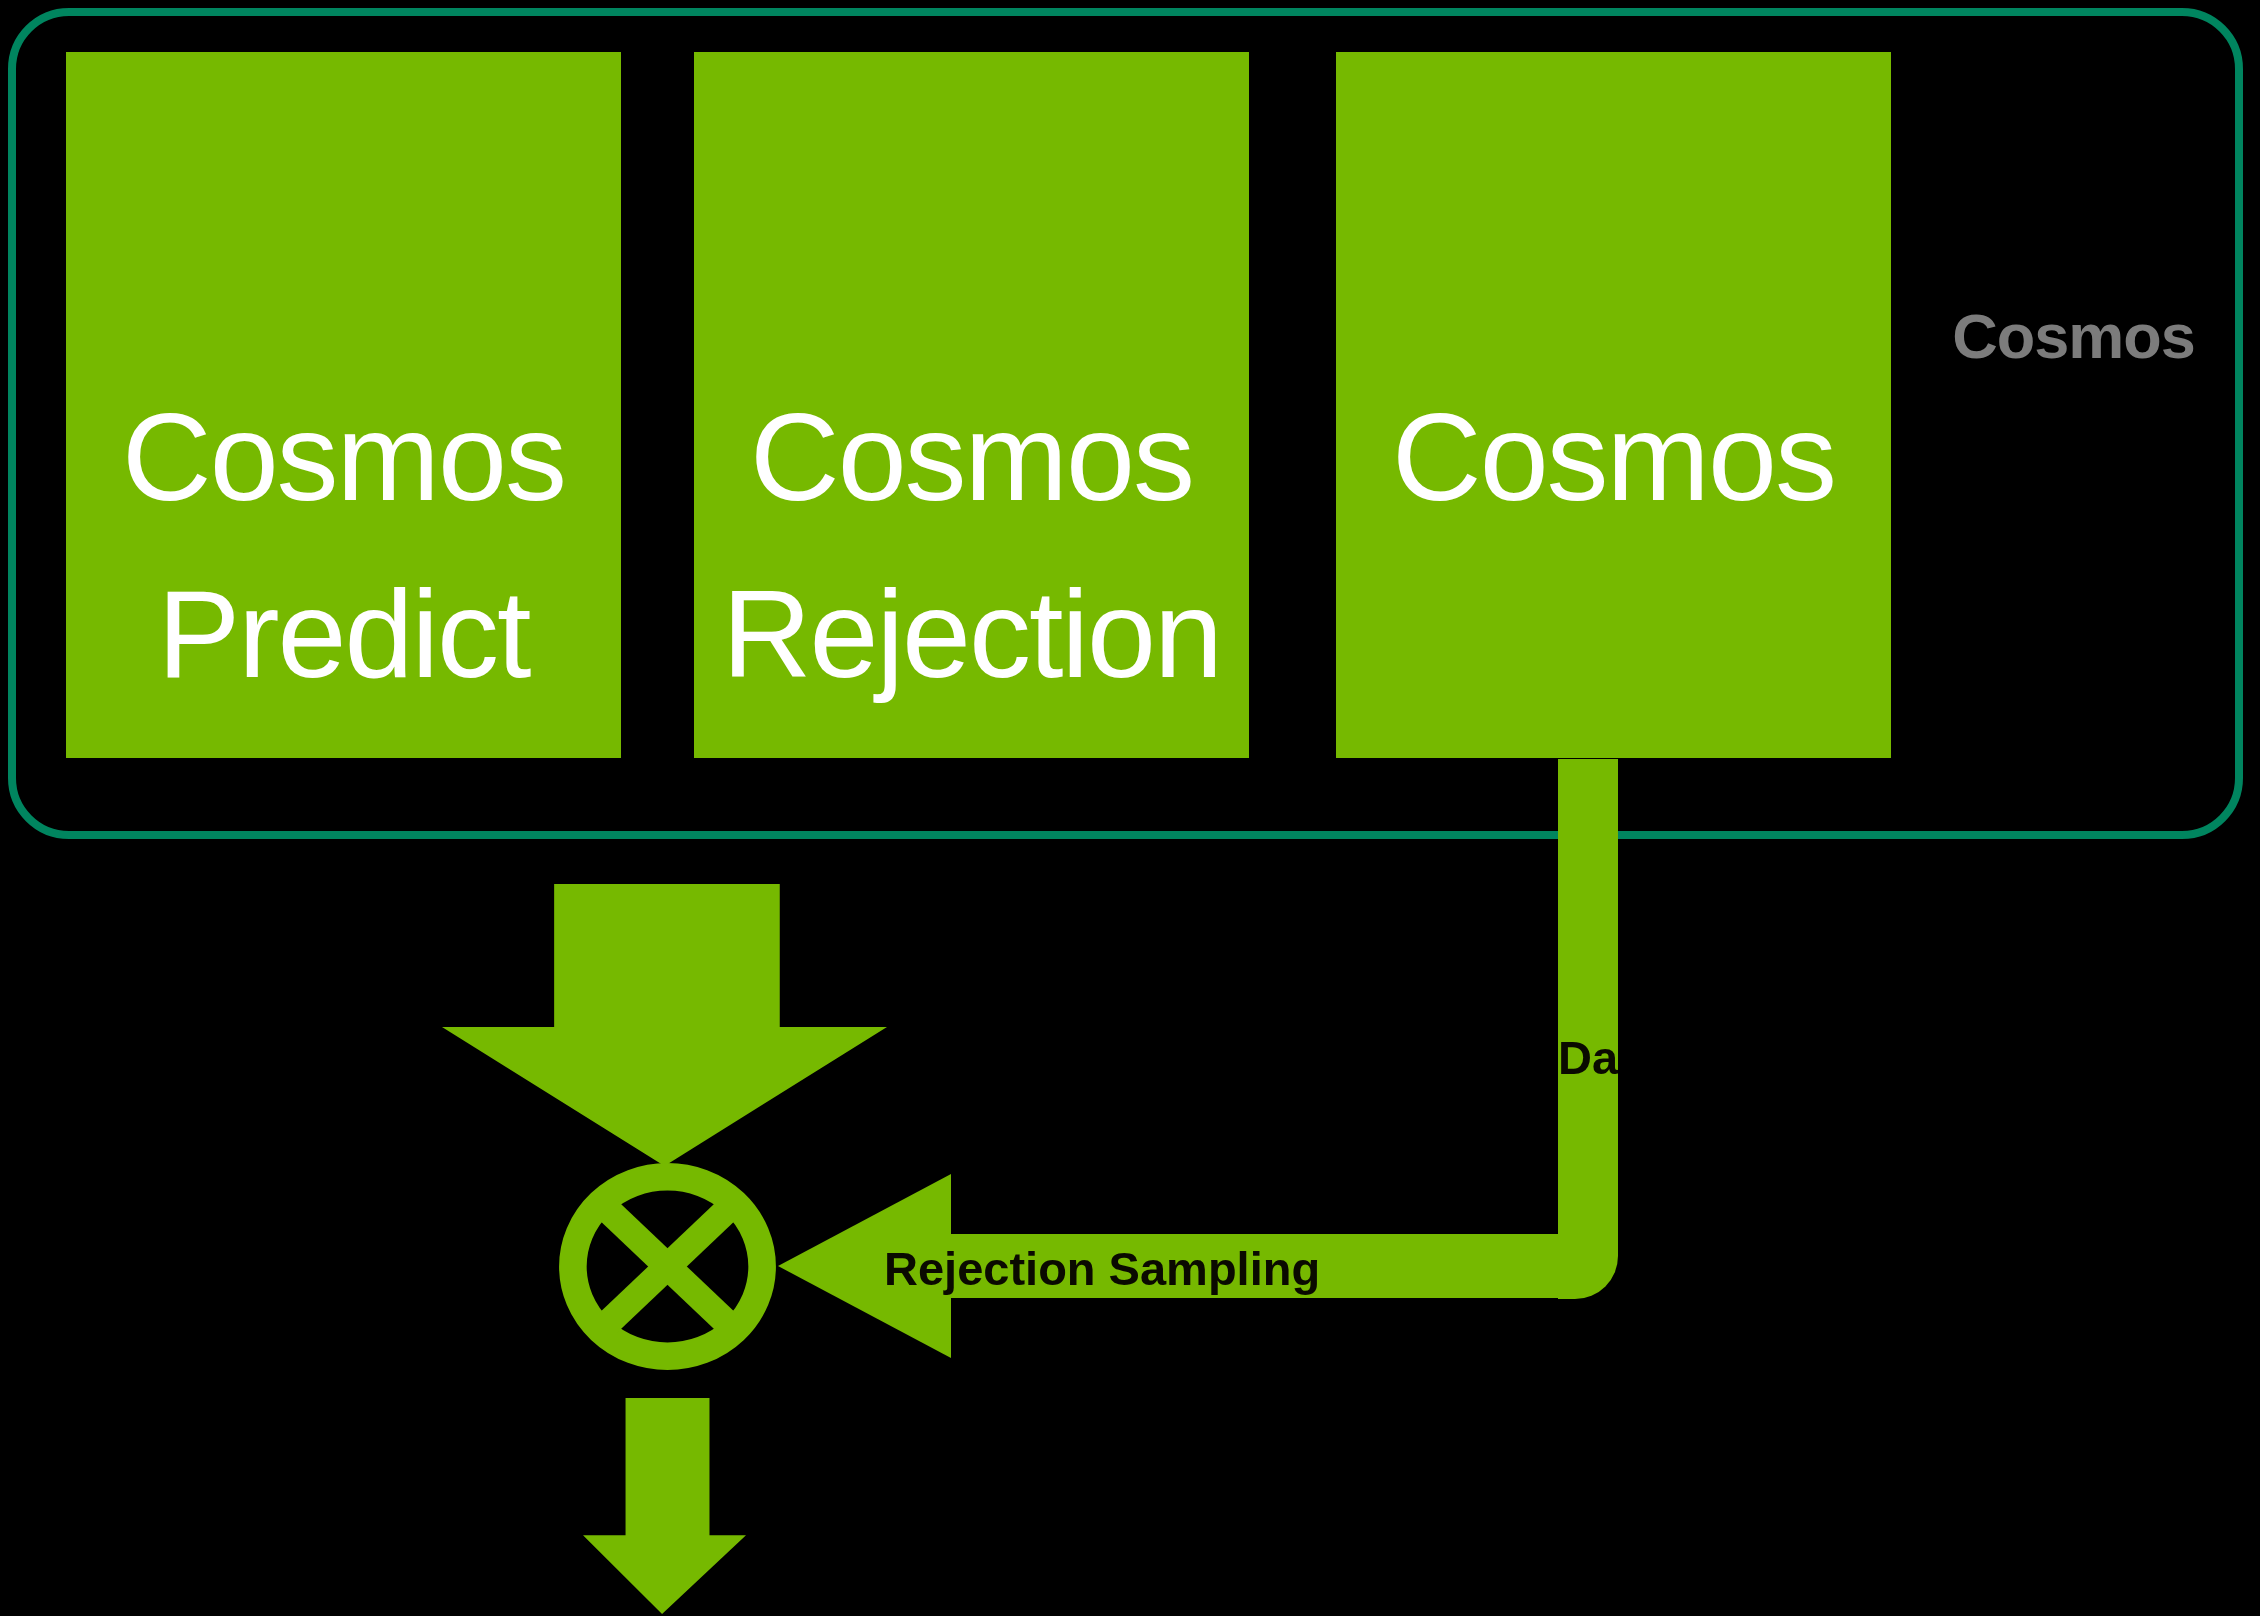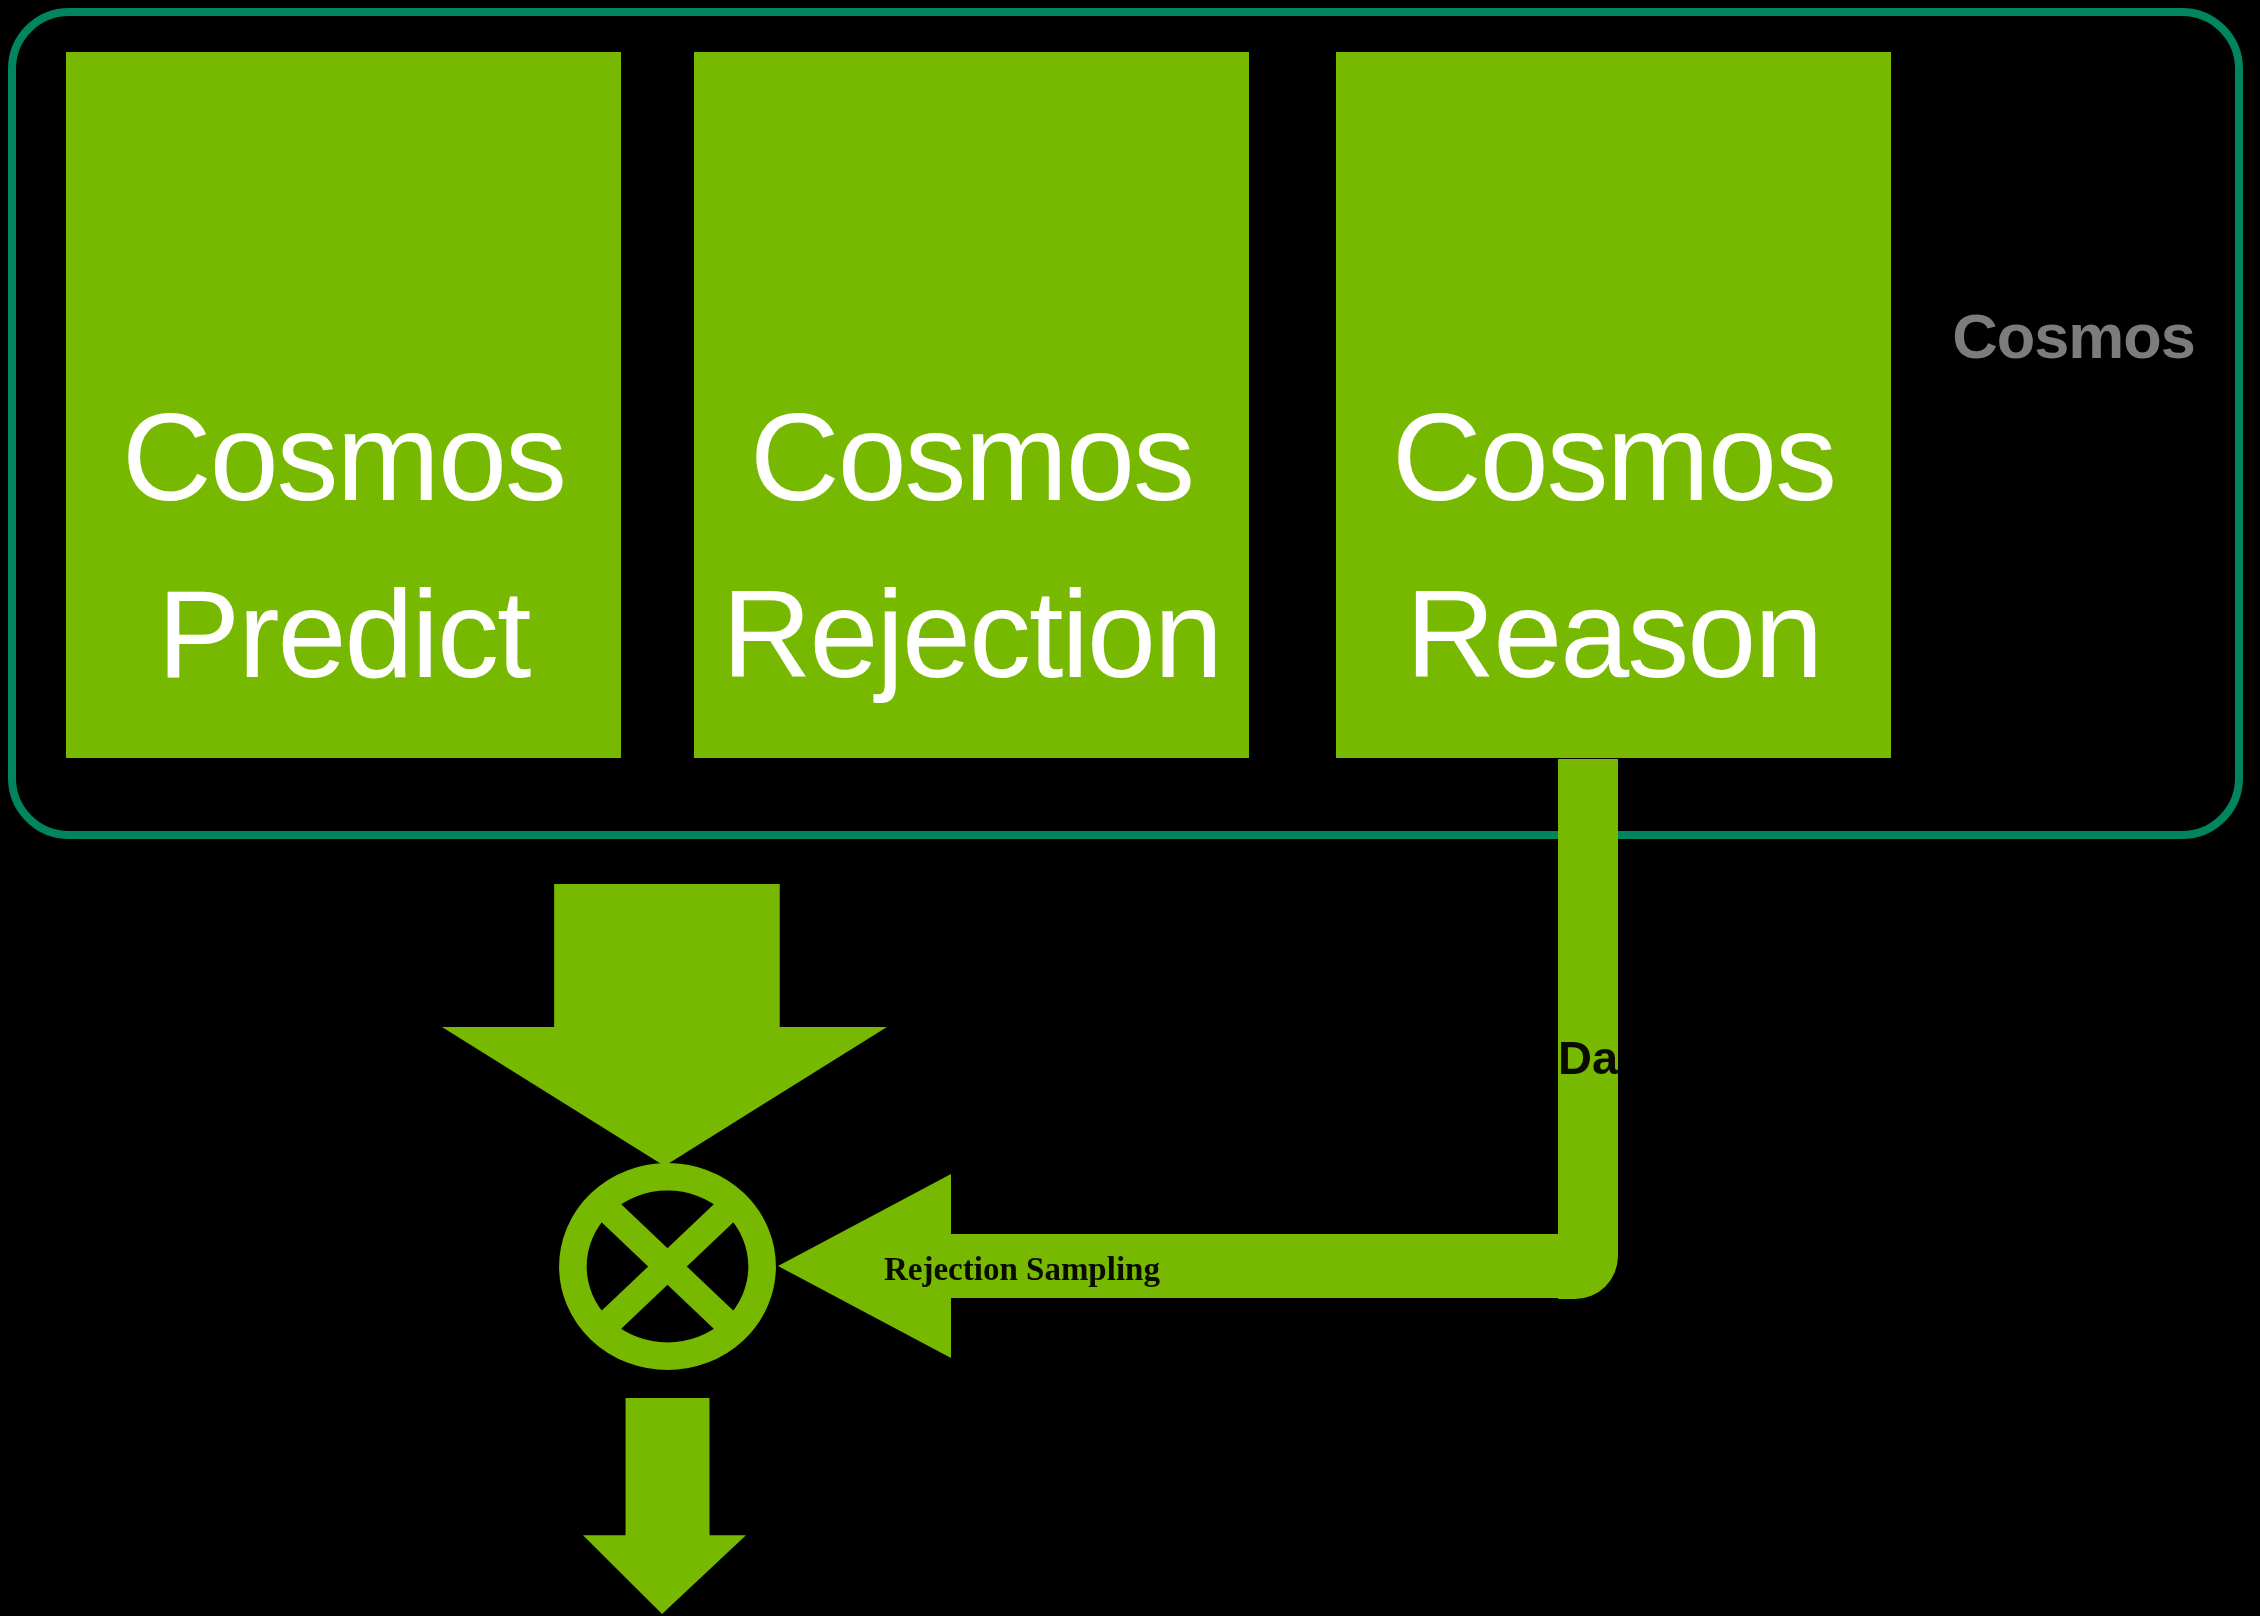--- a/index.html
+++ b/index.html
@@ -81,25 +81,24 @@
   .reject-head{
     position:absolute;left:778px;top:1174px;
     width:173px;height:184px;
     background:var(--green);
     clip-path:polygon(100% 0,100% 100%,0 50%);
     z-index:3;
   }
   .reject-label{
     position:absolute;left:884px;top:1237px;
     color:var(--ink);
-    font-size:33px;line-height:64px;
+    font-size:47px;line-height:64px;
     font-weight:700;
     white-space:nowrap;
     z-index:6;
-    font-family:Liberation Serif, serif;
   }
   
   .big-arrow{
     position:absolute;left:442px;top:884px;
     width:445px;height:282px;
     background:var(--green);
     clip-path:polygon(25.2% 0,75.9% 0,75.9% 50.7%,100% 50.7%,50% 100%,0 50.7%,25.2% 50.7%);
     z-index:3;
   }
   
@@ -134,21 +133,20 @@
   <div class="model-box box-transfer">
     <div class="box-label">
       <div>Cosmos</div>
       <div>Rejection</div>
     </div>
   </div>
 
   <div class="model-box box-reason">
     <div class="box-label">
       <div>Cosmos</div>
-      <div>Reason</div>
     </div>
   </div>
 
   <div class="group-label">
     <div>Cosmos</div>
   </div>
 
   <div class="data-line">
     <div class="data-label">Dat</div>
   </div>

